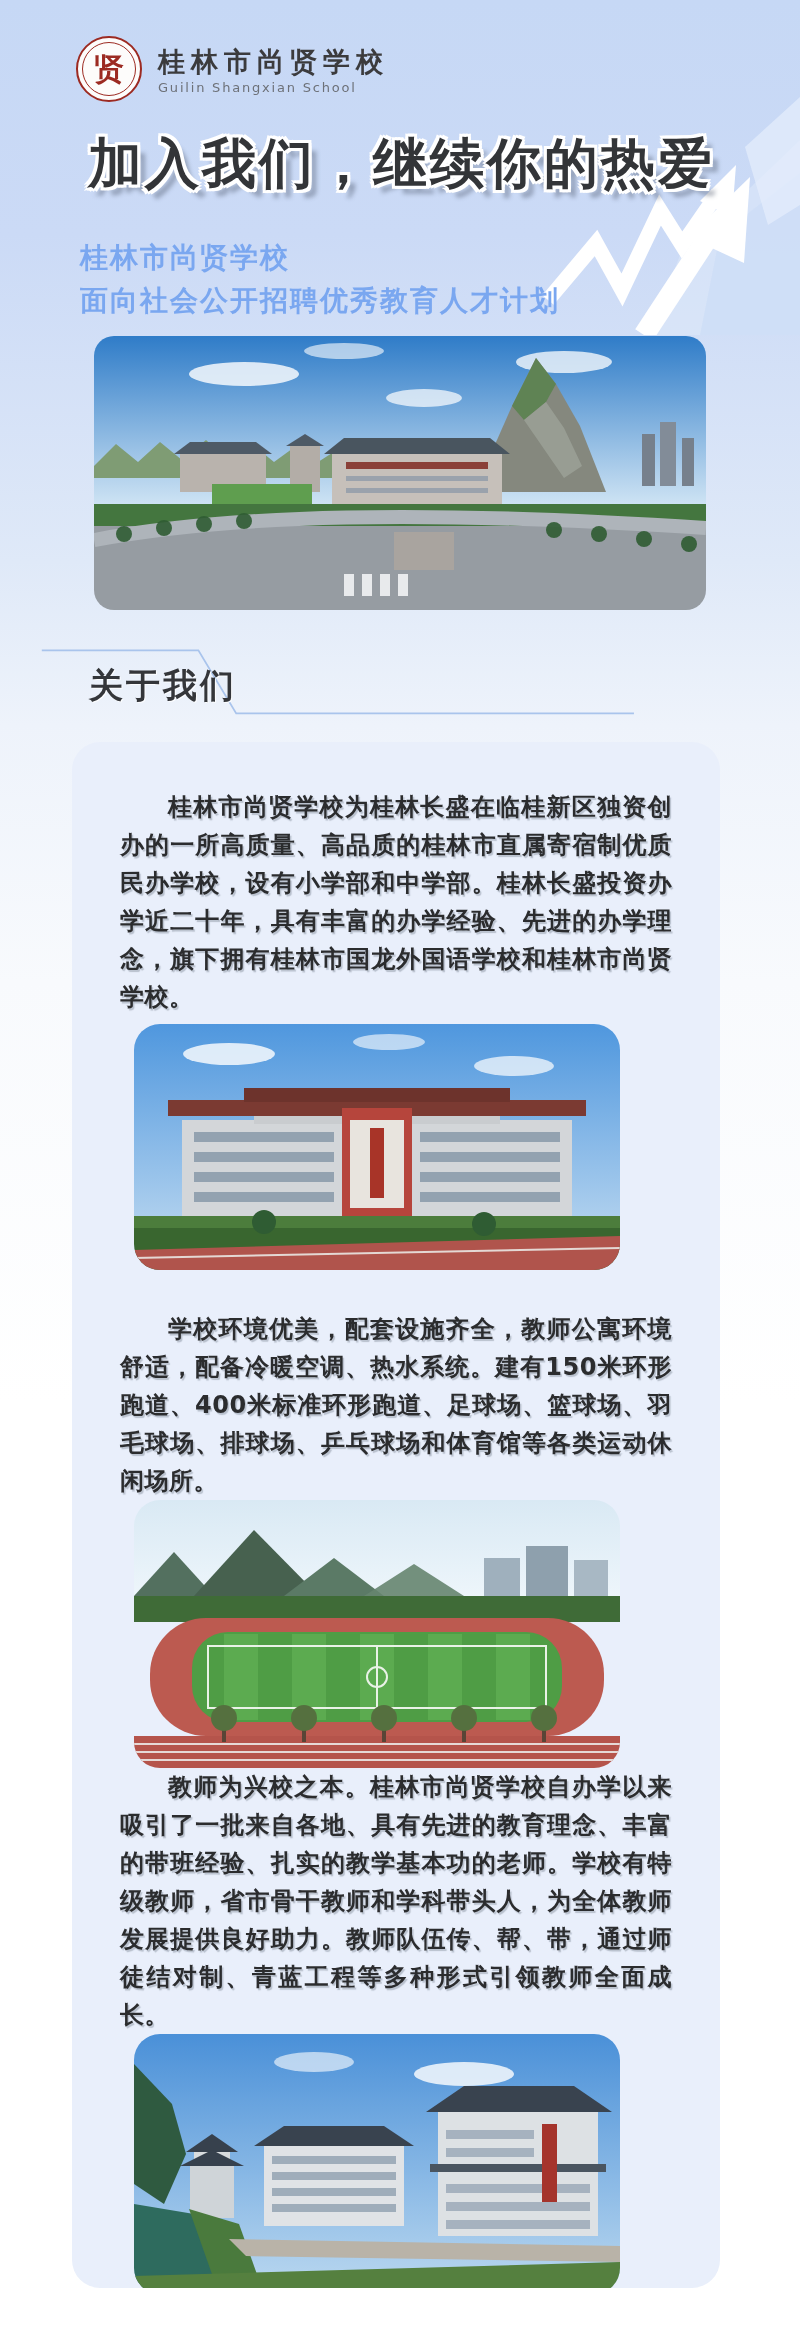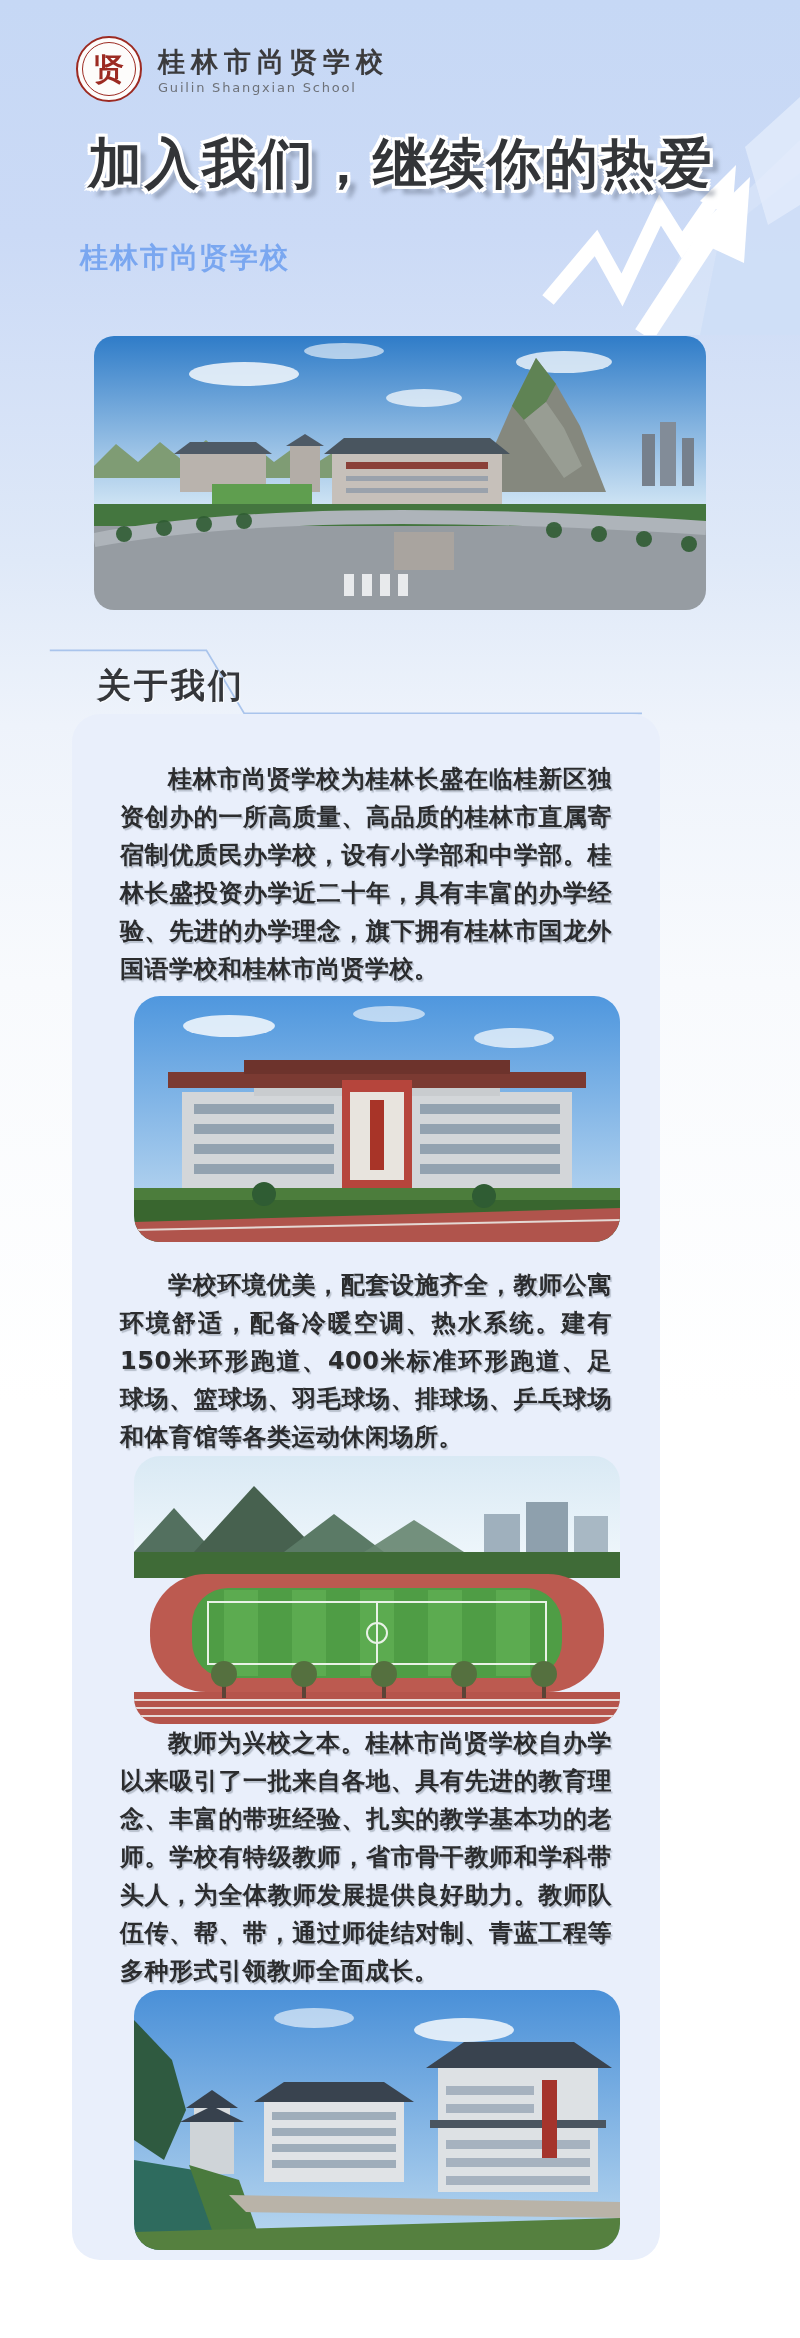--- a/index.html
+++ b/index.html
@@ -29,33 +29,33 @@
     font-size:28px;line-height:43px;letter-spacing:2px;z-index:3;}
   .arrow-wrap{position:absolute;top:85px;right:0;width:260px;height:250px;z-index:1;}
 
   
   .photo{overflow:hidden;display:block;}
   .photo svg{display:block;width:100%;height:100%;}
   .photo-hero{position:absolute;top:336px;left:94px;width:612px;height:274px;border-radius:20px;z-index:2;}
   .photo-inner{width:486px;height:246px;border-radius:26px;margin-left:62px;}
 
   
-  .section-head{position:absolute;top:645px;left:12px;width:720px;height:82px;}
+  .section-head{position:absolute;top:645px;left:4px;width:720px;height:82px;}
   .section-head svg{position:absolute;inset:0;}
   .section-title{position:absolute;left:85px;top:18px;margin:0;font-size:34px;font-weight:900;
     color:#34363a;letter-spacing:3px;text-shadow:1px 1px 0 rgba(255,255,255,.8);}
 
   
-  .card{position:absolute;top:714px;left:72px;width:588px;height:1546px;
+  .card{position:absolute;top:742px;left:72px;width:648px;height:1546px;
     background:#e9effb;border-radius:28px;overflow:hidden;}
   .para{margin:0;padding:0 48px;font-size:24px;line-height:38px;font-weight:bold;color:#2b2c2e;
     text-indent:2em;text-align:justify;letter-spacing:.5px;
     text-shadow:1.5px 1.5px 1px rgba(95,105,120,.35);}
   .para-1{margin-top:46px;}
-  .p2{margin-top:24px;}
+  .p2{margin-top:40px;}
   .p3{}
   .ph2{margin-top:8px;height:246px;}
   .ph3{height:268px;}
   .ph4{height:260px;}
 </style>
 </head>
 <body>
 
 <div class="poster">
 
@@ -67,20 +67,21 @@
     </div>
     <div>
       <div class="brand-cn">桂林市尚贤学校</div>
       <div class="brand-en">Guilin Shangxian School</div>
     </div>
   </div>
 
   <h1 class="hero-title">加入我们，继续你的热爱</h1>
   <div class="hero-sub">
     <div>桂林市尚贤学校</div>
+    <div>面向社会公开招聘优秀教育人才计划</div>
   </div>
 
   <div class="arrow-wrap">
     <svg viewBox="0 0 260 250" preserveAspectRatio="none">
       <polygon points="140,170 260,55 260,250 110,250" fill="#dfe9fa" opacity="0.55"></polygon>
       <polygon points="180,150 260,88 260,250 160,250" fill="#cdddf6" opacity="0.8"></polygon>
       <polygon points="205,62 260,12 260,120 228,140" fill="#e6eefc" opacity="0.7"></polygon>
       <polyline points="8,215 56,158 82,205 120,125 142,160 178,108" stroke="#ffffff" stroke-width="15" fill="none"></polyline>
       <polygon points="160,116 196,80 192,132" fill="#ffffff"></polygon>
       <polyline points="104,250 176,140" stroke="#ffffff" stroke-width="21" fill="none"></polyline>

